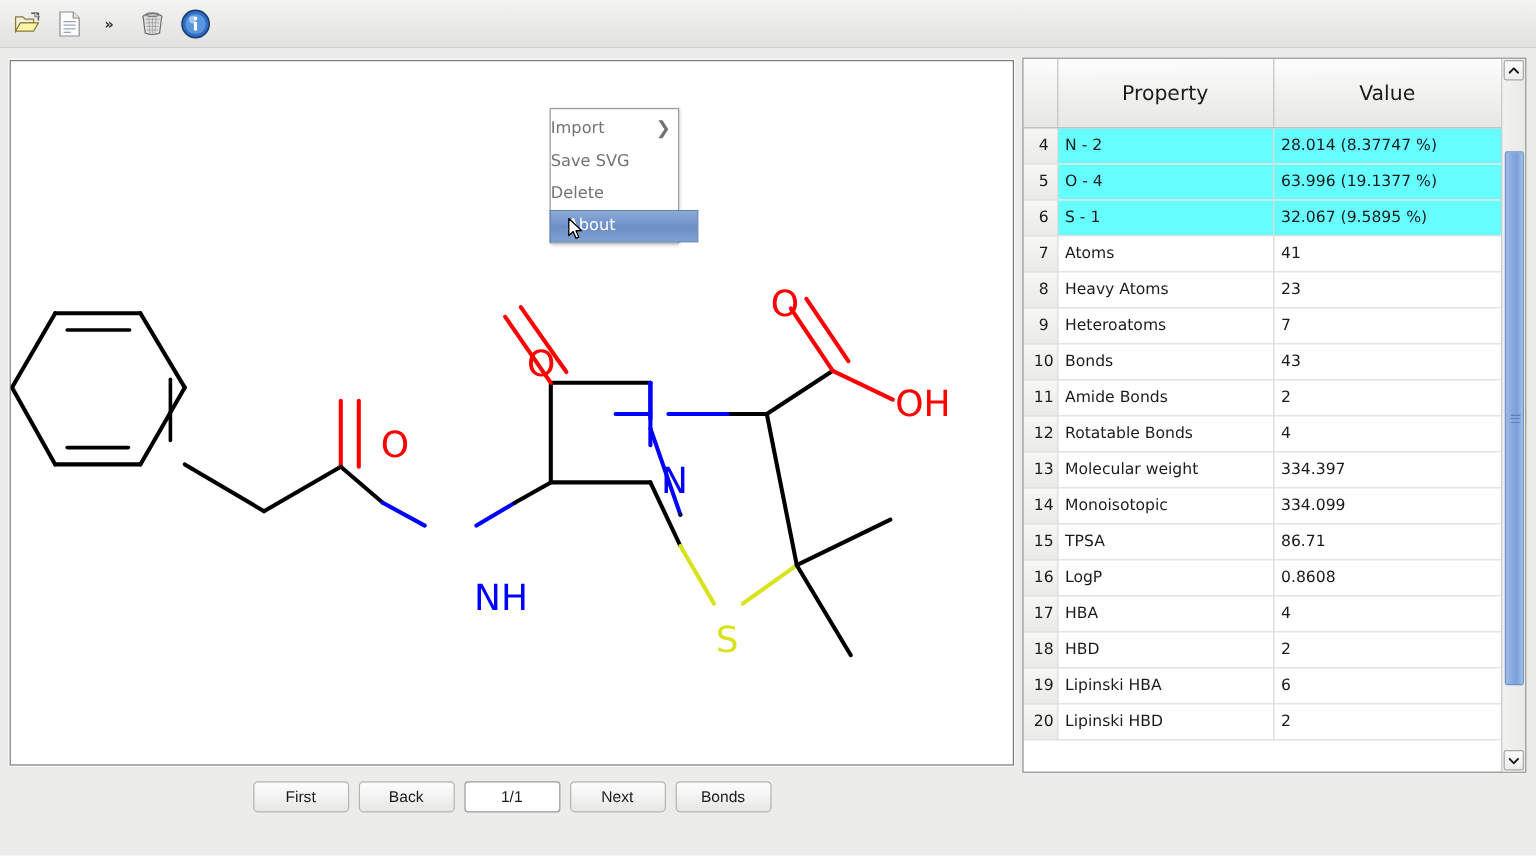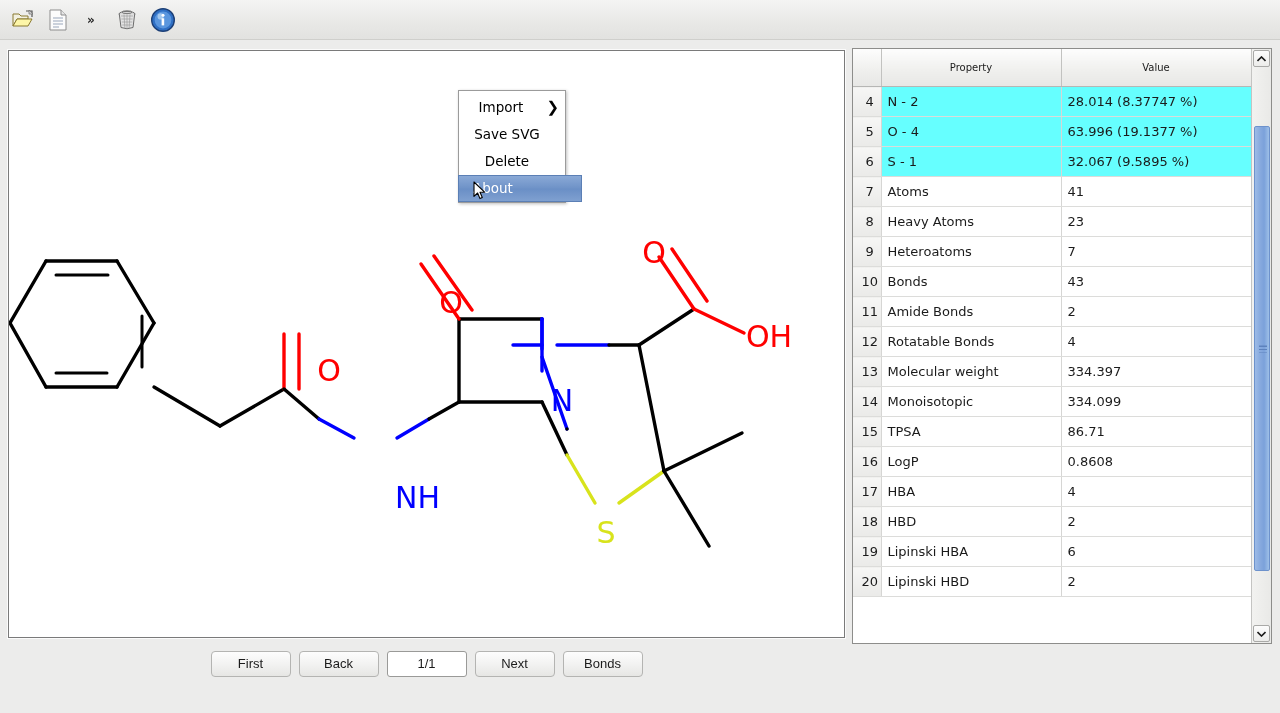--- a/index.html
+++ b/index.html
@@ -66,22 +66,21 @@
     box-sizing: border-box;
     z-index: 50;
     box-shadow: 1px 1px 3px rgba(0,0,0,0.25);
     padding: 3px 0 0 0;
   }
   .menu-item {
     height: 27px;
     line-height: 27px;
     padding: 0 10px 0 0;
     font-size: 13.5px;
-    color: #000000;
-    text-align: center;
+    color: #737373;
     position: relative;
     cursor: default;
     white-space: nowrap;
   }
   .menu-item.arrow-item { padding-right: 22px; }
   .menu-item .sub-arrow {
     position: absolute;
     right: 6px; top: 0;
     font-size: 15px;
     font-weight: bold;
@@ -157,24 +156,24 @@
     width: 398px;
     table-layout: fixed;
     font-size: 13px;
   }
   table.proptable th {
     height: 25px;
     background: linear-gradient(#fdfdfd, #f0f0ee 55%, #e7e7e5);
     border-right: 1px solid #c2c2c0;
     border-bottom: 1px solid #b6b6b4;
     font-weight: normal;
-    font-size: 10px;
+    font-size: 17px;
     color: #1b1b1b;
     text-align: center;
-    padding: 6px;
+    padding: 16px;
   }
   table.proptable td {
     height: 29px;
     border-right: 1px solid #d6d6d4;
     border-bottom: 1px solid #dcdcda;
     padding: 0 0 0 6px;
     font-size: 13px;
     color: #1b1b1b;
     vertical-align: middle;
     overflow: hidden;

